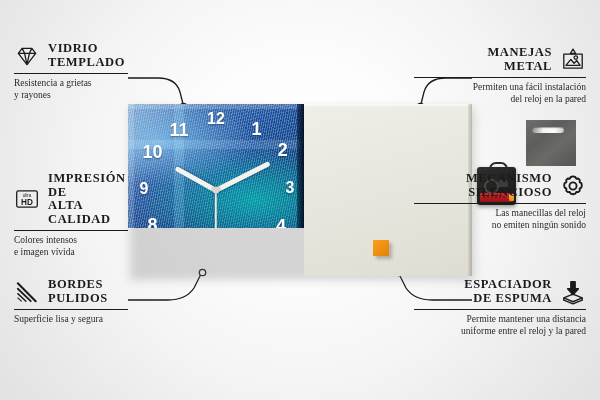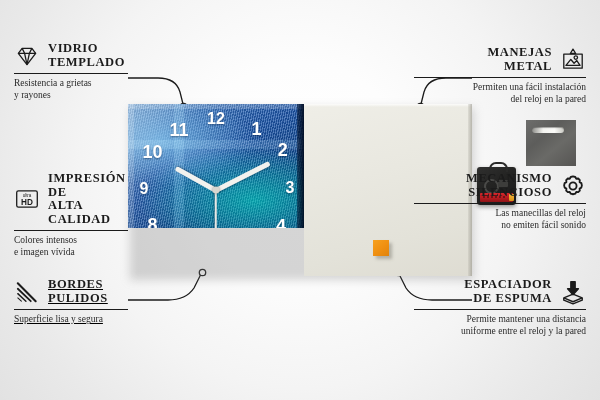--- a/index.html
+++ b/index.html
@@ -241,21 +241,21 @@
         <text x="12" y="17.4" text-anchor="middle" font-family="Liberation Sans, sans-serif" font-size="7.6" font-weight="bold" fill="#1b1b1b">HD</text>
       </svg>
       <div class="c-title">IMPRESIÓN DE
 ALTA CALIDAD</div>
     </div>
     <div class="c-rule"></div>
     <div class="c-sub">Colores intensos
 e imagen vívida</div>
   </div>
 
-  <div class="callout left" style="left:14px;top:278px;width:114px;text-decoration:underline;">
+  <div class="callout left" style="left:14px;top:278px;width:114px;">
     <div class="c-head">
       <svg class="c-icon" viewBox="0 0 24 24">
         <g stroke="#1b1b1b" stroke-linecap="round">
           <path d="M3.5 4 L20 20.5" stroke-width="1.9"></path>
           <path d="M3.5 9 L15.5 20.5" stroke-width="1.6"></path>
           <path d="M3.5 13.5 L11 20.5" stroke-width="1.3"></path>
           <path d="M3.5 17.5 L6.8 20.5" stroke-width="1"></path>
         </g>
       </svg>
       <div class="c-title">BORDES
@@ -289,21 +289,21 @@
 SILENCIOSO</div>
       <svg class="c-icon" viewBox="0 0 24 24">
         <g fill="none" stroke="#1b1b1b" stroke-width="1.7" stroke-linejoin="round">
           <path d="M12 3.2 l2.1 .5 .9 1.6 1.8-.2 1.5 1.5 -.2 1.8 1.6 .9 .5 2.1 -.5 2.1 -1.6 .9 .2 1.8 -1.5 1.5 -1.8-.2 -.9 1.6 -2.1 .5 -2.1-.5 -.9-1.6 -1.8 .2 -1.5-1.5 .2-1.8 -1.6-.9 -.5-2.1 .5-2.1 1.6-.9 -.2-1.8 1.5-1.5 1.8 .2 .9-1.6 Z"></path>
           <circle cx="12" cy="12" r="3.3"></circle>
         </g>
       </svg>
     </div>
     <div class="c-rule"></div>
     <div class="c-sub">Las manecillas del reloj
-no emiten fácil sonido</div>
+no emiten ningún sonido</div>
   </div>
 
   <div class="callout right" style="left:414px;top:278px;width:172px;">
     <div class="c-head">
       <div class="c-title">ESPACIADOR
 DE ESPUMA</div>
       <svg class="c-icon" viewBox="0 0 24 24">
         <g fill="none" stroke="#1b1b1b" stroke-width="1.3" stroke-linejoin="round">
           <path d="M10 2.5 h4 v6.5 h3 L12 14.5 L7 9 h3 Z" fill="#1b1b1b"></path>
           <path d="M3.5 17.5 L12 14 L20.5 17.5 L12 21 Z"></path>

